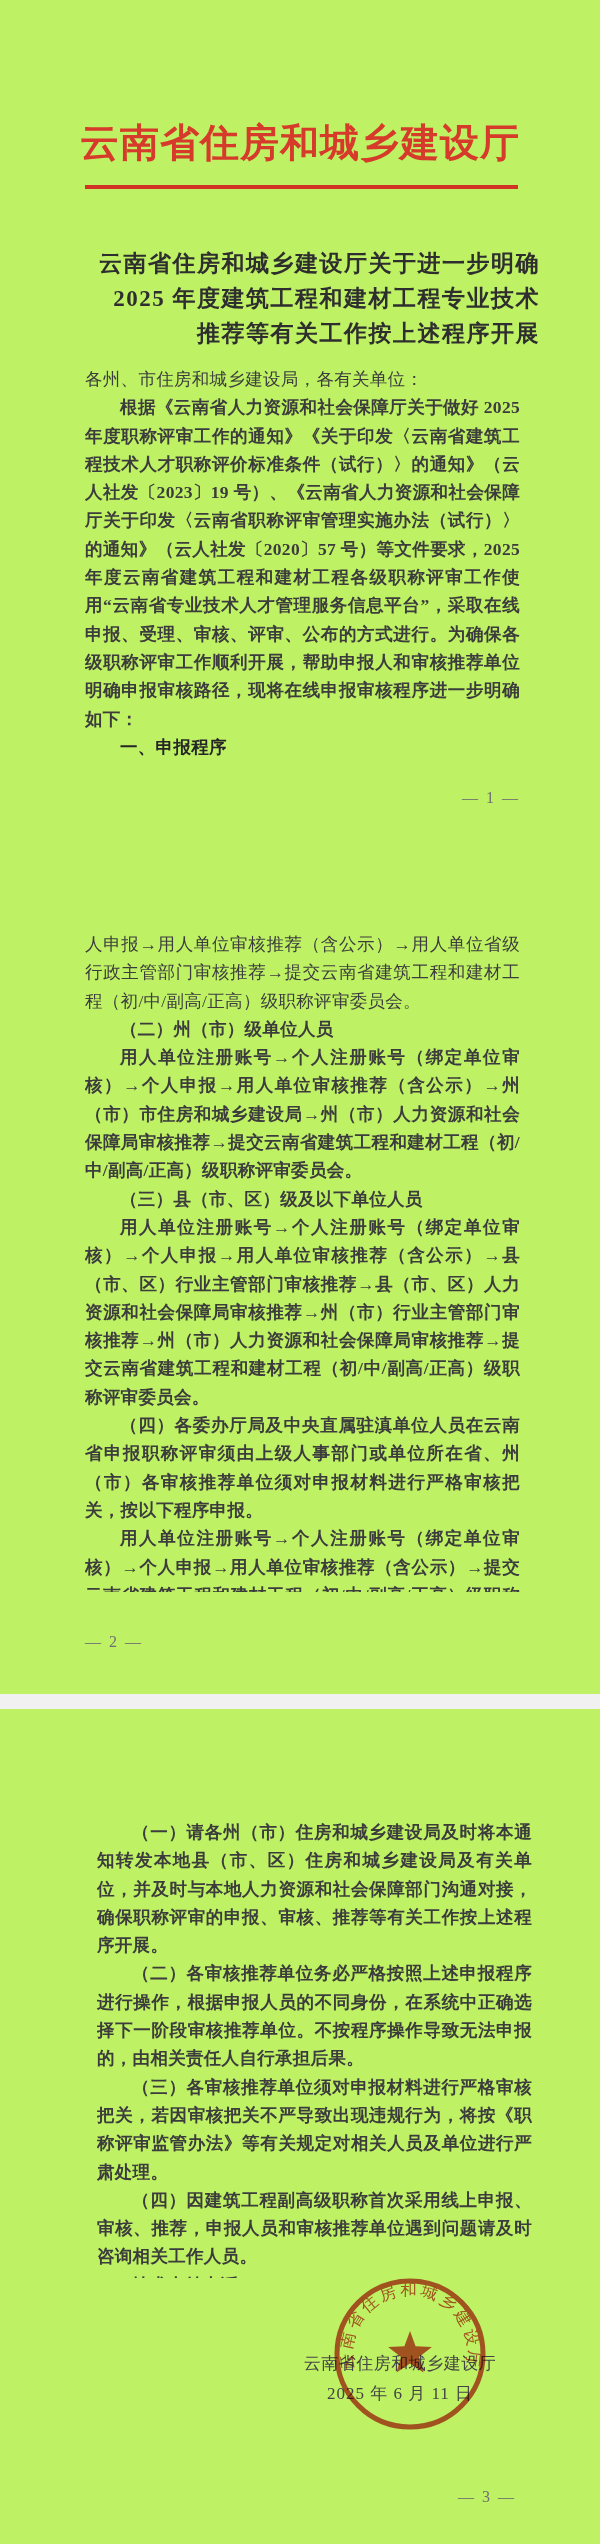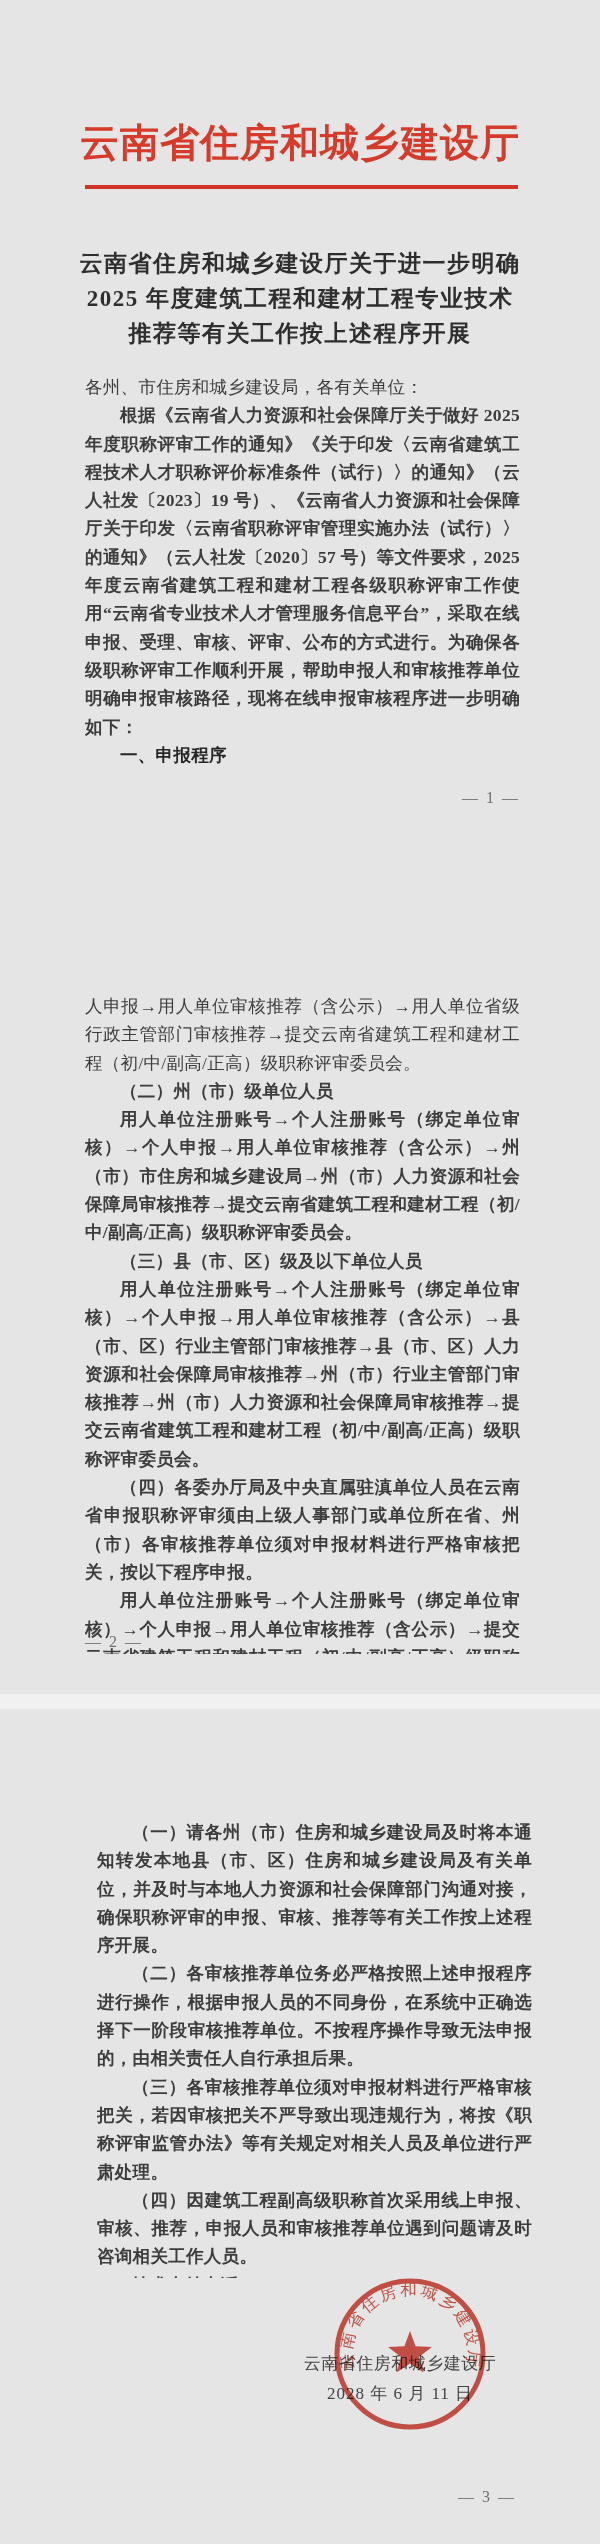--- a/index.html
+++ b/index.html
@@ -1,50 +1,50 @@
 <!DOCTYPE html>
 <html><head>
 <meta charset="utf-8">
 <style>
   html,body{margin:0;padding:0;}
   body{
     width:600px;height:2544px;position:relative;background:#ffffff;
     font-family:"Liberation Serif","DejaVu Serif",serif;
     color:#3c3c3c;
   }
-  .sheet{position:absolute;inset:0;overflow:hidden;background:#e5e5e5;}
+  .sheet{position:absolute;inset:0;overflow:hidden;background:#bef264;}
 
   
   .agency{
     position:absolute;top:116px;left:0;width:600px;text-align:center;
     font-size:39px;font-weight:bold;color:#d63a2a;letter-spacing:1px;
     font-family:"Liberation Serif","DejaVu Serif",serif;white-space:nowrap;
   }
   .red-rule{position:absolute;top:185px;left:85px;width:433px;height:4px;background:#d23327;}
 
   
   .doc-title{
-    position:absolute;top:246px;left:60px;width:480px;text-align:center;
+    position:absolute;top:246px;left:60px;width:480px;text-align:right;
     font-size:23px;font-weight:bold;color:#2e2e2e;line-height:35px;letter-spacing:1.5px;
   }
 
   
   .tblock{
     position:absolute;left:85px;width:435px;overflow:hidden;
     font-size:17.5px;line-height:28.3px;letter-spacing:0.3px;
     text-align:justify;text-align-last:left;color:#3c3c3c;
   }
   .tblock p{margin:0;padding:0;}
   .indent{text-indent:2em;font-weight:bold;}
   .sec-head{
     font-family:"Liberation Sans","DejaVu Sans",sans-serif;
     font-weight:bold;font-size:17.5px;color:#262626;text-indent:2em;
   }
-  #p1block{top:373px;height:400px;}
-  #p2block{top:992px;height:662px;}
+  #p1block{top:365px;height:400px;}
+  #p2block{top:930px;height:662px;}
   #p3block{top:1818px;height:460px;margin-left:12px;}
 
   .pagenum{
     position:absolute;font-size:16px;color:#6f6f6f;letter-spacing:2px;
     font-family:"Liberation Serif","DejaVu Serif",serif;white-space:nowrap;
   }
   #pagenum1{top:789px;right:80px;}
   #pagenum2{top:1633px;left:85px;}
   #pagenum3{top:2488px;right:84px;}
 
@@ -107,21 +107,21 @@
   <div class="tblock" id="p3block">
     <p class="indent">（一）请各州（市）住房和城乡建设局及时将本通知转发本地县（市、区）住房和城乡建设局及有关单位，并及时与本地人力资源和社会保障部门沟通对接，确保职称评审的申报、审核、推荐等有关工作按上述程序开展。</p>
     <p class="indent">（二）各审核推荐单位务必严格按照上述申报程序进行操作，根据申报人员的不同身份，在系统中正确选择下一阶段审核推荐单位。不按程序操作导致无法申报的，由相关责任人自行承担后果。</p>
     <p class="indent">（三）各审核推荐单位须对申报材料进行严格审核把关，若因审核把关不严导致出现违规行为，将按《职称评审监管办法》等有关规定对相关人员及单位进行严肃处理。</p>
     <p class="indent">（四）因建筑工程副高级职称首次采用线上申报、审核、推荐，申报人员和审核推荐单位遇到问题请及时咨询相关工作人员。</p>
     <p class="indent">技术支持电话：0871-65836836、0871-65353824。</p>
 
   </div>
 
   <div class="signer">云南省住房和城乡建设厅</div>
-  <div class="sign-date">2028 年 6 月 11 日</div>
+  <div class="sign-date">2025 年 6 月 11 日</div>
 
   <svg class="seal" viewBox="0 0 160 160" aria-hidden="true">
     <circle cx="80" cy="80" r="73" fill="none" stroke="#d0392b" stroke-width="5"></circle>
     <polygon fill="#d0392b" points="80,57 85.6,72.3 101.9,72.9 89,82.9 93.5,98.6 80,89.5 66.5,98.6 71,82.9 58.1,72.9 74.4,72.3"></polygon>
     <defs>
       <path id="seal-arc-path" d="M 26 100 A 58 58 0 1 1 134 100" fill="none"></path>
     </defs>
     <text font-size="16.5" fill="#d0392b" letter-spacing="3" font-family="Liberation Serif, DejaVu Serif, serif">
       <textPath href="#seal-arc-path" startOffset="50%" text-anchor="middle">云南省住房和城乡建设厅</textPath>
     </text>

